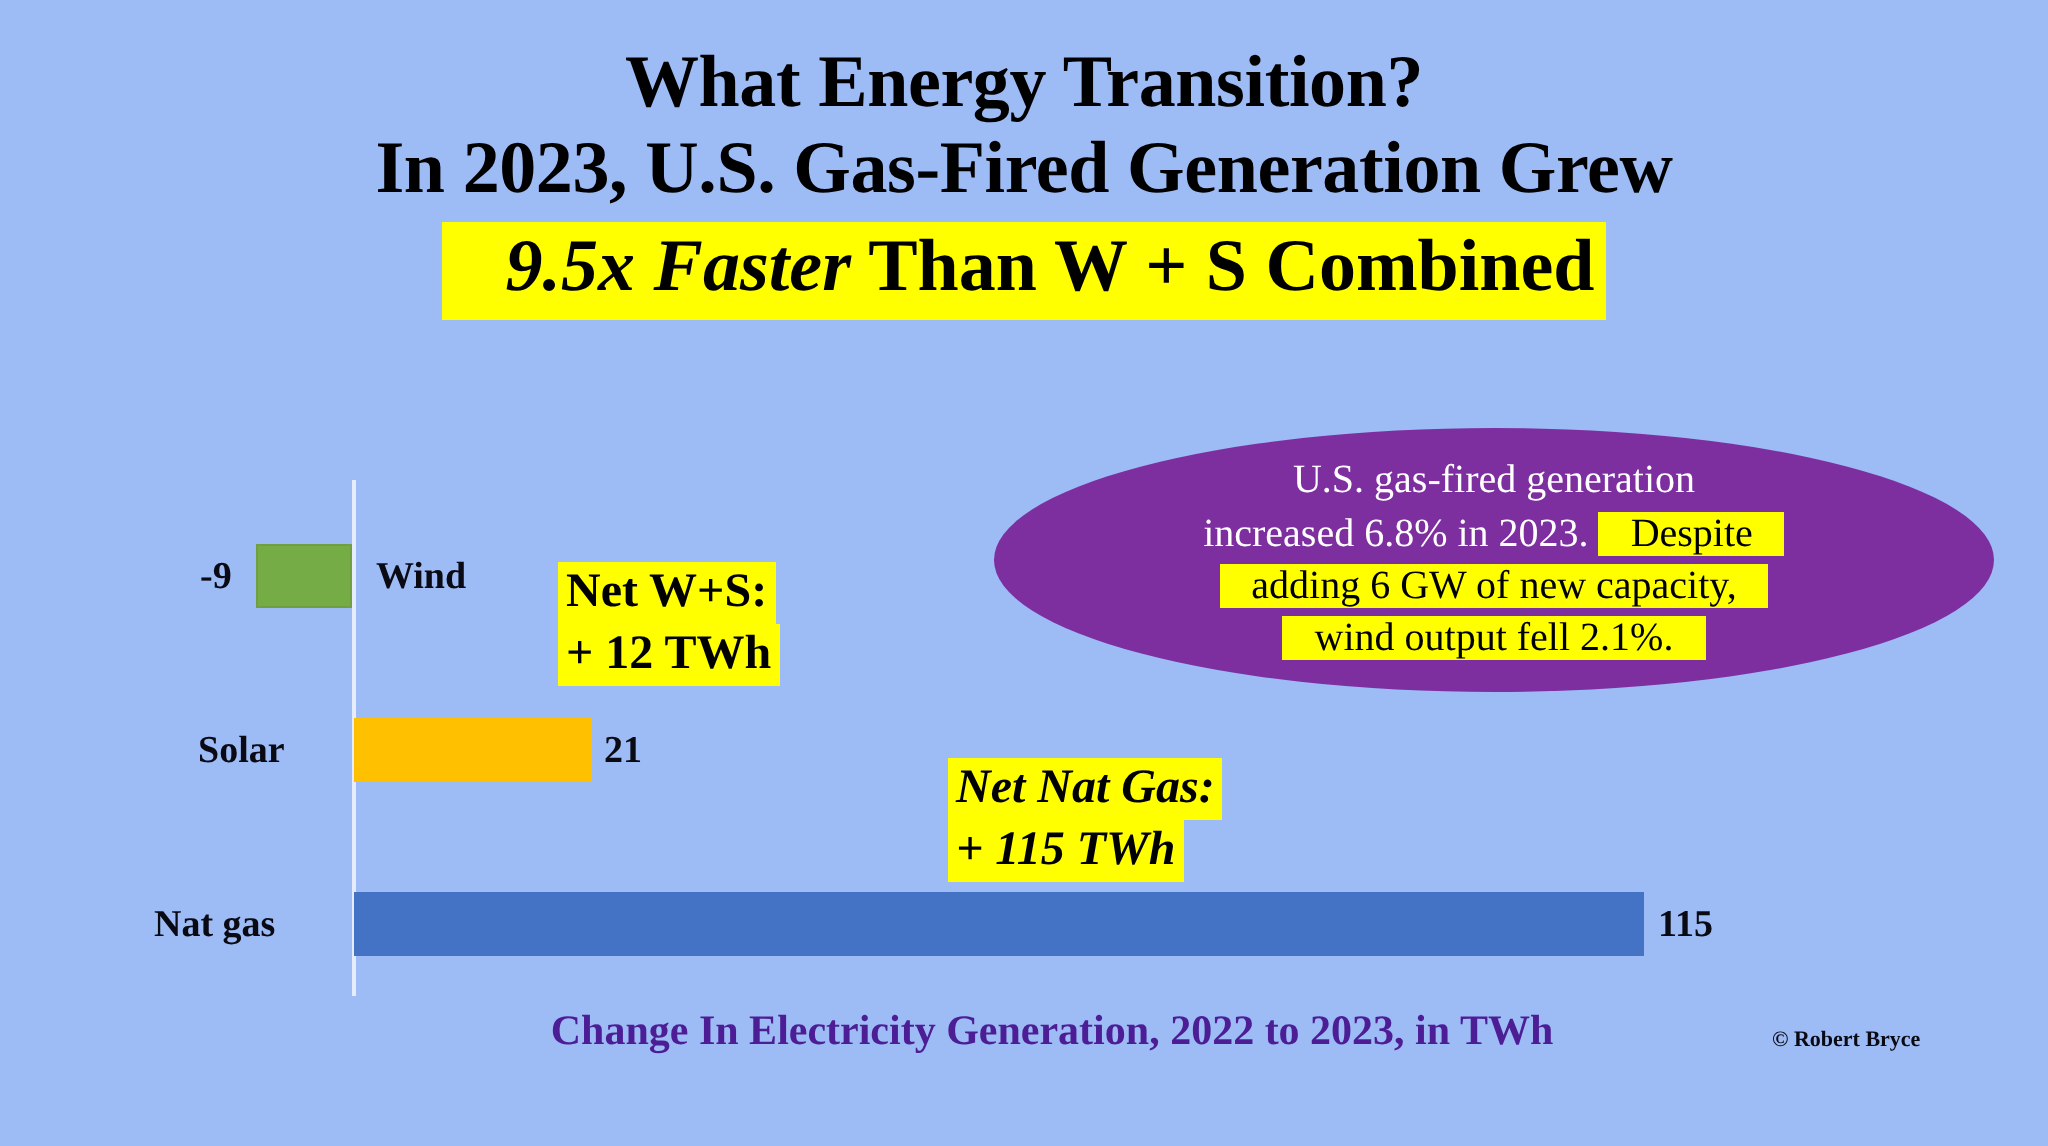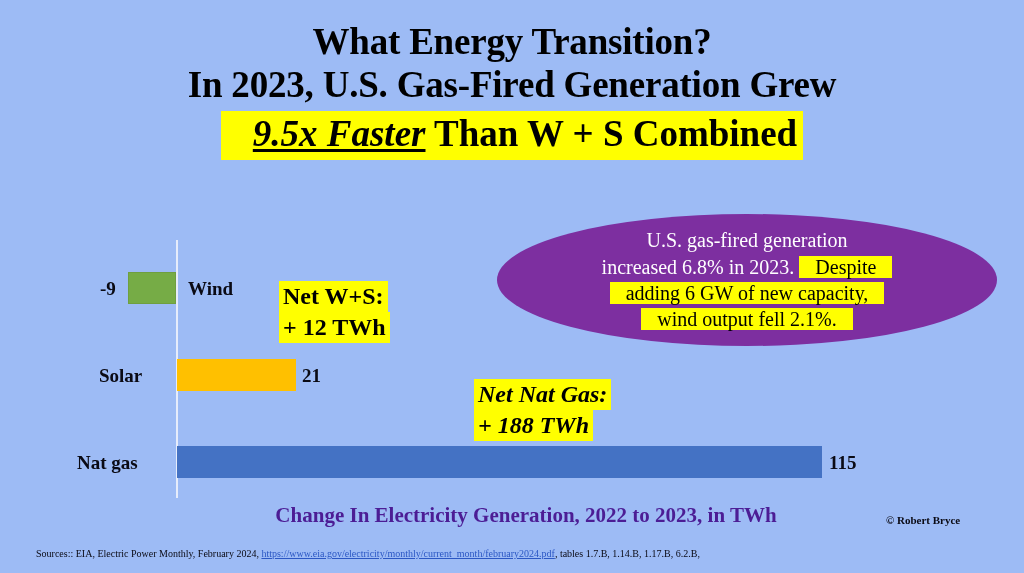--- a/index.html
+++ b/index.html
@@ -49,21 +49,20 @@
     display: inline-block;
     background: #FFFF00;
     font-size: 37px;
     font-weight: bold;
     padding: 3px 6px 5px 6px;
     line-height: 1.1;
     white-space: nowrap;
   }
   .ital-under {
     font-style: italic;
-    text-decoration: underline;
     text-decoration-thickness: 3px;
     text-underline-offset: 3px;
     margin-left: 26px;
   }
 
   
   .chart {
     position: absolute;
     left: 0;
     top: 0;
@@ -243,27 +242,26 @@
     <div class="axis-title">Change In Electricity Generation, 2022 to 2023, in TWh</div>
   </div>
 
   <div class="callout callout-ws">
     <div class="cl">Net W+S:</div>
     <div class="cl">+ 12 TWh</div>
   </div>
 
   <div class="callout callout-natgas">
     <div class="cl">Net Nat Gas:</div>
-    <div class="cl">+ 188 TWh</div>
+    <div class="cl">+ 115 TWh</div>
   </div>
 
   <div class="ellipse">
     <div class="ellipse-line">U.S. gas-fired generation</div>
     <div class="ellipse-line"><span>increased 6.8% in 2023. </span><span class="hl">Despite</span></div>
     <div class="ellipse-line"><span class="hl">adding 6 GW of new capacity,</span></div>
     <div class="ellipse-line"><span class="hl">wind output fell 2.1%.</span></div>
   </div>
 
-  <div class="footer"><span>Sources:: EIA, Electric Power Monthly, February 2024, </span><a class="src-link" href="#">https://www.eia.gov/electricity/monthly/current_month/february2024.pdf</a><span>, tables 1.7.B, 1.14.B, 1.17.B, 6.2.B,</span></div>
 
   <div class="copyright">© Robert Bryce</div>
 
 </div>
 
 </body></html>

